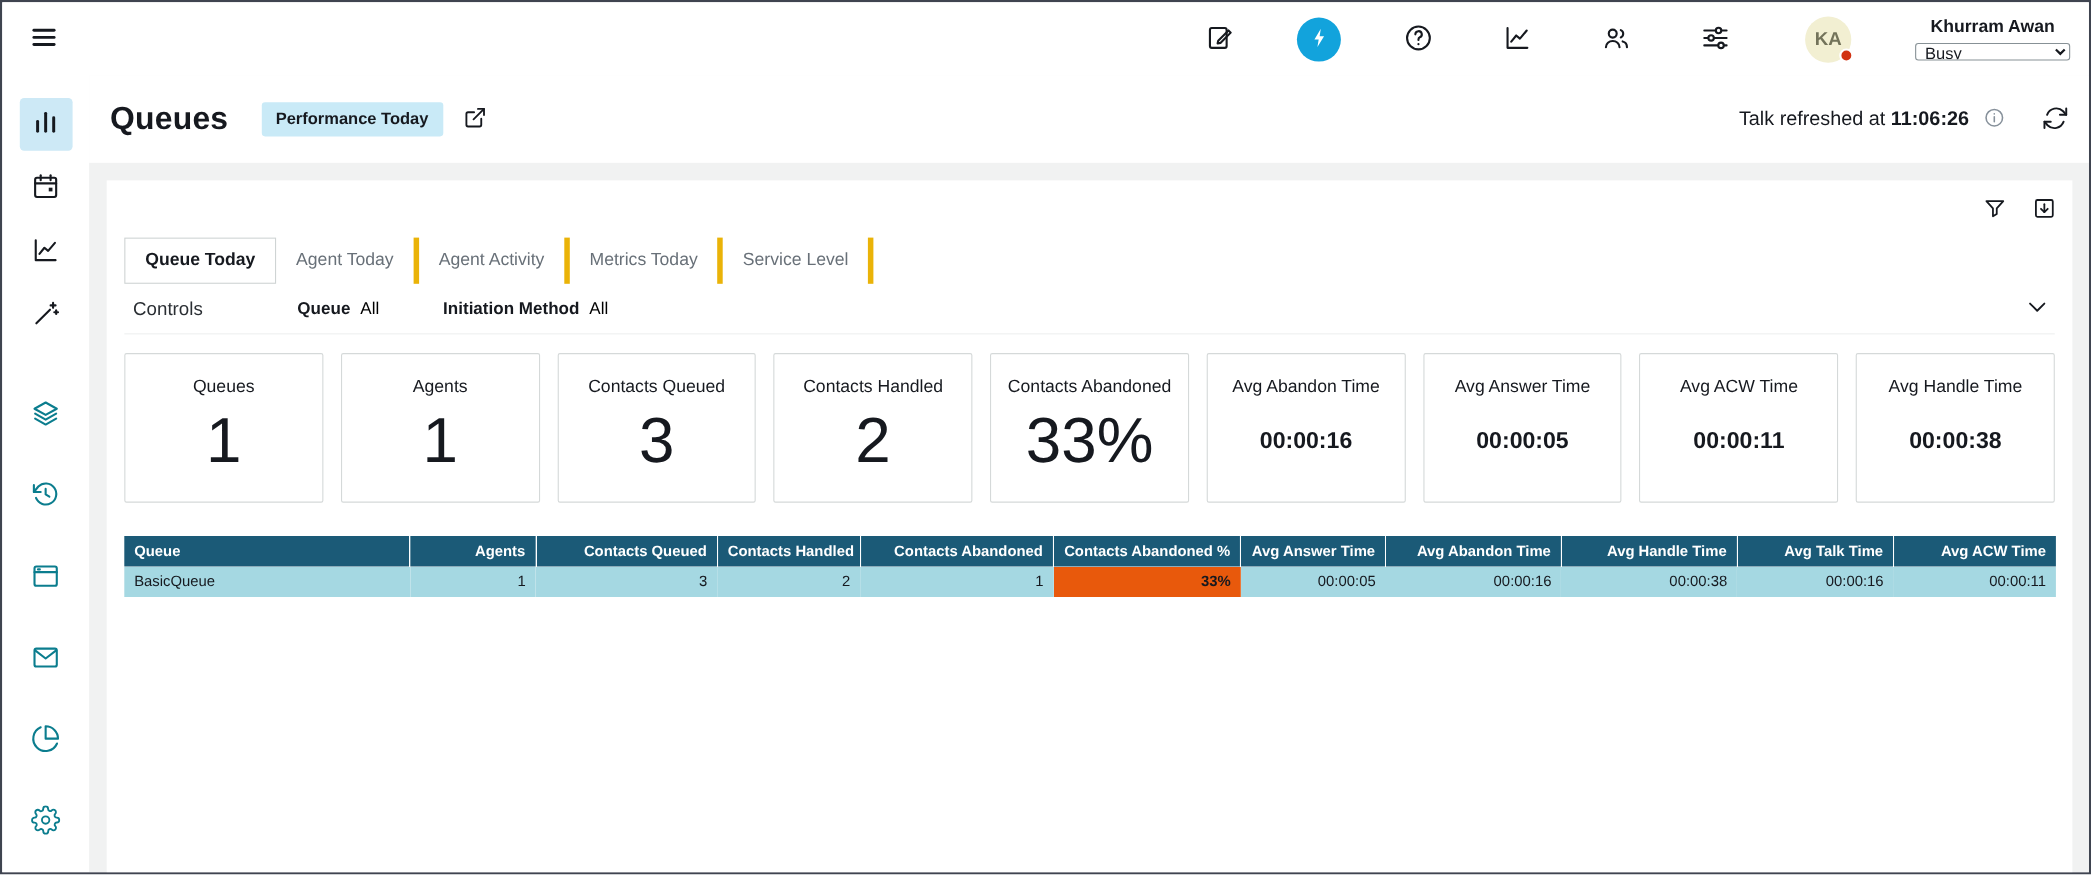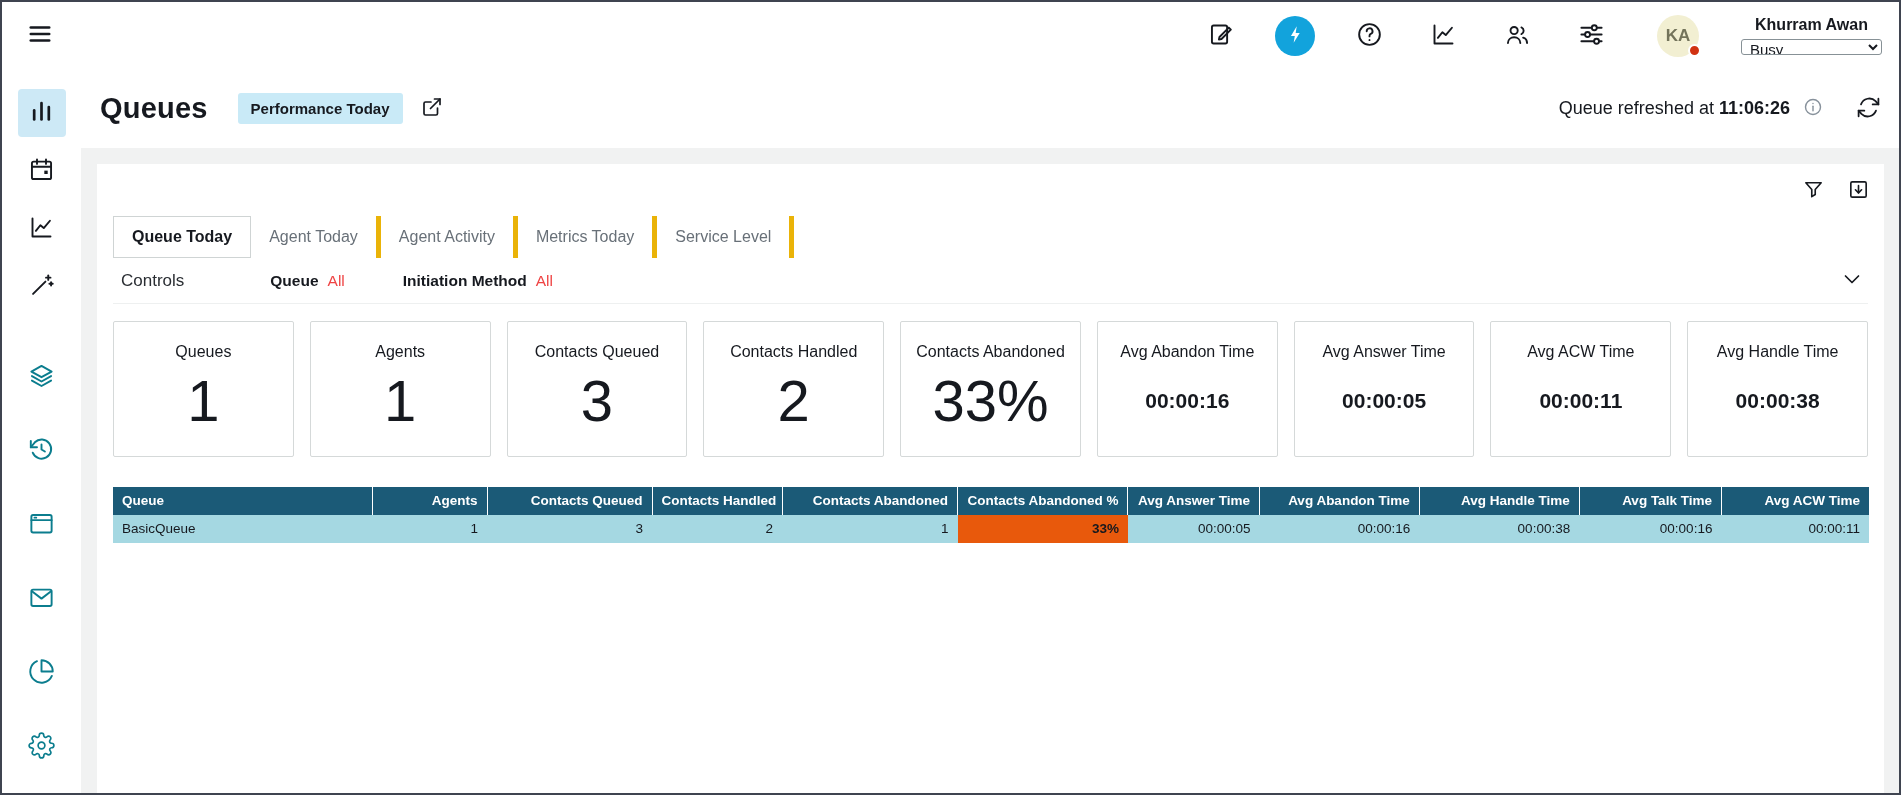--- a/index.html
+++ b/index.html
@@ -7,21 +7,21 @@
   body { font-family:"Liberation Sans", sans-serif; background:#fff; color:#16191f; }
 
   .frame { width:1901px; height:795px; border:2px solid #3f4450; background:#fff;
            display:flex; flex-direction:column; overflow:hidden; }
 
   
   .topbar { flex:0 0 67px; display:flex; align-items:center; justify-content:space-between;
             background:#fff; padding:0 17px 0 20px; }
   .hamburger { width:36px; height:36px; border:none; background:none; color:#16191f;
                display:flex; align-items:center; justify-content:center; cursor:pointer; }
-  .topbar-actions { display:flex; align-items:center; gap:34px; }
+  .topbar-actions { display:flex; align-items:center; gap:50px; }
   .icon-btn { width:40px; height:40px; border:none; background:none; color:#16191f;
               display:flex; align-items:center; justify-content:center; cursor:pointer; padding:0; }
   .icon-btn svg { width:27px; height:27px; }
   .icon-btn.round-accent { border-radius:50%; background:#12A3DC; color:#fff; }
   .icon-btn.round-accent svg { width:21px; height:21px; }
   .avatar-wrap { position:relative; margin-left:12px; }
   .avatar { width:42px; height:42px; border-radius:50%; background:#F2EFD2; color:#73735a;
             font-size:17px; font-weight:bold; display:flex; align-items:center; justify-content:center;
             border:none; cursor:pointer; }
   .status-dot { position:absolute; right:-2px; bottom:0; width:13px; height:13px; border-radius:50%;
@@ -76,21 +76,21 @@
   .tab.active { color:#16191f; font-weight:bold; background:#fff;
                 border:1px solid #cfd4d4; }
 
   .controls-bar { margin:0 16px; height:46px; display:flex; align-items:center;
                   border-bottom:1px solid #eef0f0; }
   .controls-title { font-size:17px; color:#2a2e33; margin-left:8px; }
   .filter-item { display:flex; align-items:baseline; }
   .filter-item.first { margin-left:86px; }
   .filter-item + .filter-item { margin-left:58px; }
   .filter-label { font-size:15.5px; font-weight:bold; }
-  .filter-value { font-size:15.5px; color:#ef4444; margin-left:9px; cursor:pointer; }
+  .filter-value { font-size:15.5px; color:#000000; margin-left:9px; cursor:pointer; }
   .collapse-btn { margin-left:auto; border:none; background:none; color:#16191f; cursor:pointer;
                   display:flex; padding:0; margin-right:4px; }
   .collapse-btn svg { width:24px; height:24px; }
 
   
   .cards { display:flex; gap:16px; margin:17px 16px 0; }
   .card { flex:1; height:136px; background:#fff; border:1px solid #D5D9D9; border-radius:2px;
           display:flex; flex-direction:column; align-items:center; min-width:0; }
   .card-label { margin-top:21px; font-size:16px; color:#16191f; text-align:center; white-space:nowrap; }
   .card-value-wrap { flex:1; display:flex; align-items:center; justify-content:center; padding-bottom:16px; }
@@ -307,21 +307,21 @@
           <span>
             <svg class="ic" viewBox="0 0 24 24">
               <path d="M17.5 13v5.5a1.5 1.5 0 0 1-1.5 1.5H5.5A1.5 1.5 0 0 1 4 18.5V8.5A1.5 1.5 0 0 1 5.5 7H11"></path>
               <polyline points="14.5 4 20 4 20 9.5"></polyline>
               <line x1="10.5" y1="13.5" x2="20" y2="4"></line>
             </svg>
           </span>
         </button>
 
         <div class="header-right">
-          <span class="last-refreshed"><span>Queue refreshed at</span> <span class="time">11:06:26</span></span>
+          <span class="last-refreshed"><span>Talk refreshed at</span> <span class="time">11:06:26</span></span>
           <button class="info-btn">
             <span>
               <svg class="ic" viewBox="0 0 24 24">
                 <circle cx="12" cy="12" r="9"></circle>
                 <line x1="12" y1="11" x2="12" y2="16.5"></line>
                 <line x1="12" y1="7.7" x2="12" y2="7.9"></line>
               </svg>
             </span>
           </button>
           <button class="refresh-btn">

